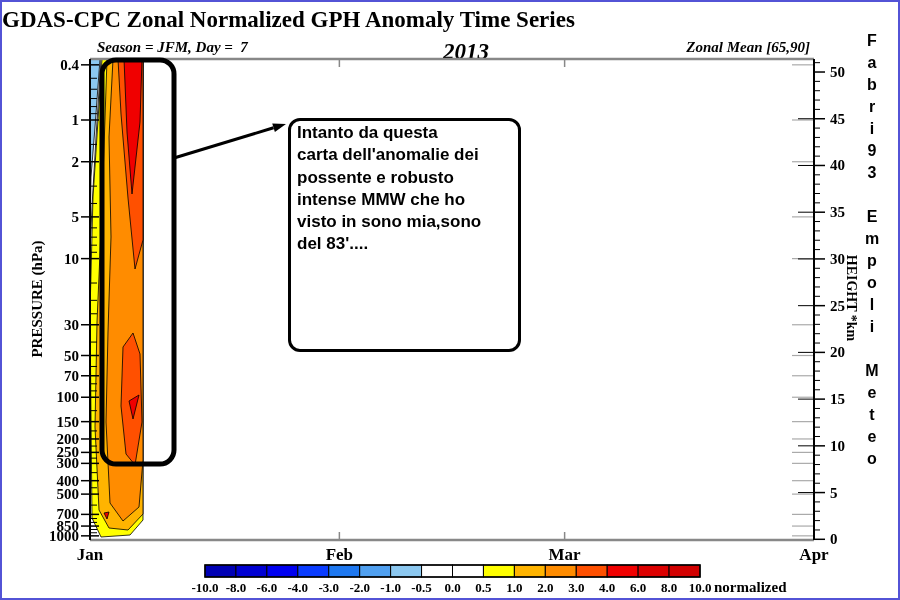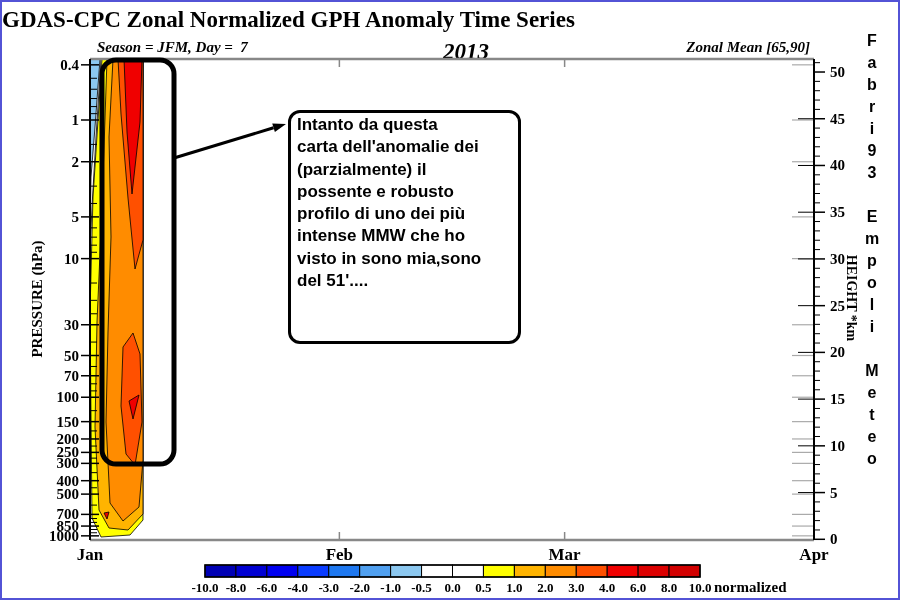--- a/index.html
+++ b/index.html
@@ -17,21 +17,21 @@
              font-weight:bold;font-size:15px;white-space:nowrap;}
   .ylab-right{position:absolute;left:849px;top:296px;transform:translate(-50%,-50%) rotate(90deg);
               font-weight:bold;font-size:14px;white-space:nowrap;}
   svg#plot-svg{position:absolute;left:0;top:0;}
   text{fill:#000;}
   .tickL{font:bold 15px "Liberation Serif",serif;}
   .tickR{font:bold 15px "Liberation Serif",serif;}
   .mon{font:bold 17px "Liberation Serif",serif;}
   .cbl{font:bold 13px "Liberation Serif",serif;}
   .cbn{font:bold 15px "Liberation Serif",serif;}
-  .annotation{position:absolute;left:286px;top:108px;width:219px;height:225px;
+  .annotation{position:absolute;left:286px;top:116px;width:219px;height:225px;
               background:#fff;border:3.5px solid #000;border-radius:12px;
               padding:1px 2px 2px 6px;font:bold 17px "Liberation Sans",sans-serif;
               line-height:22.3px;color:#000;}
   .wm{position:absolute;left:860px;width:20px;text-align:center;
       font:bold 16px "Liberation Sans",sans-serif;color:#000;}
 </style>
 </head>
 <body>
 
 <div class="page">
@@ -258,26 +258,24 @@
       <text x="698" y="590" text-anchor="middle" class="cbl">10.0</text>
       <text x="712" y="590" text-anchor="start" class="cbn">normalized</text>
     </svg>
 
   <div class="ylab-left">PRESSURE (hPa)</div>
   <div class="ylab-right">HEIGHT *km</div>
 
   <div class="annotation" id="annotation">
       <div>Intanto da questa</div>
       <div>carta dell'anomalie dei</div>
-      <div>(parzialmente) il</div>
       <div>possente e robusto</div>
-      <div>profilo di uno dei più</div>
       <div>intense MMW che ho</div>
       <div>visto in sono mia,sono</div>
-      <div>del 51'....</div>
+      <div>del 83'....</div>
     </div>
   <div id="watermark"></div>
 <div class="wm" style="top: 30px;">F</div>
     <div class="wm" style="top: 52px;">a</div>
     <div class="wm" style="top: 74px;">b</div>
     <div class="wm" style="top: 96px;">r</div>
     <div class="wm" style="top: 118px;">i</div>
     <div class="wm" style="top: 140px;">9</div>
     <div class="wm" style="top: 162px;">3</div>
     <div class="wm" style="top: 206px;">E</div>

